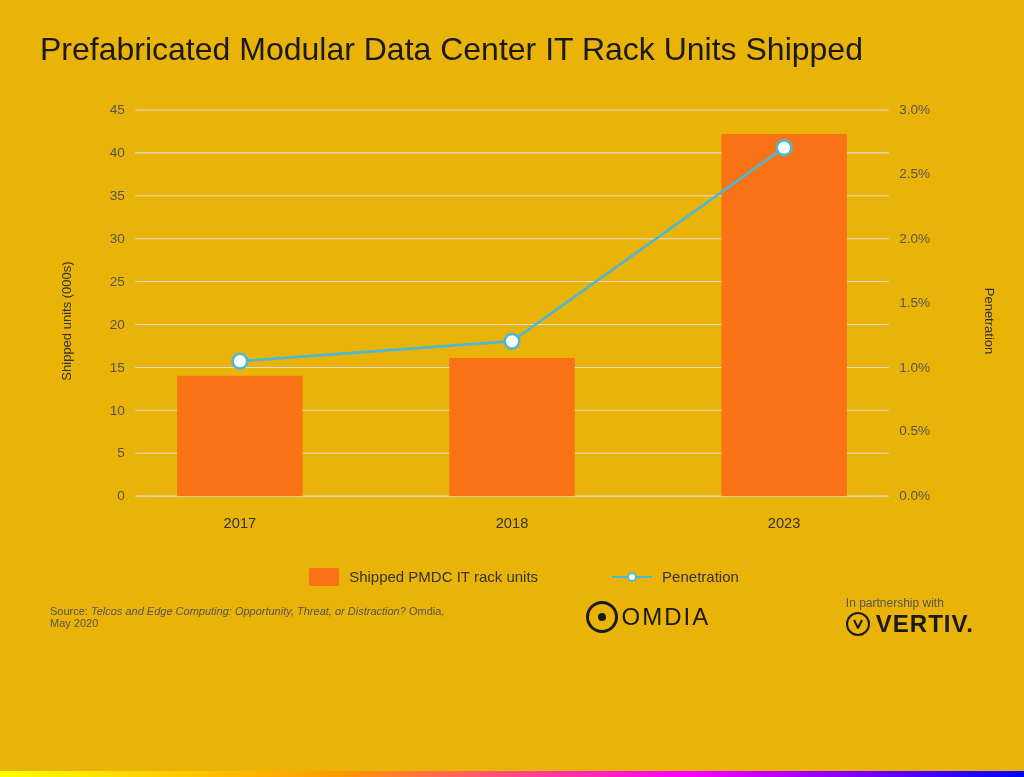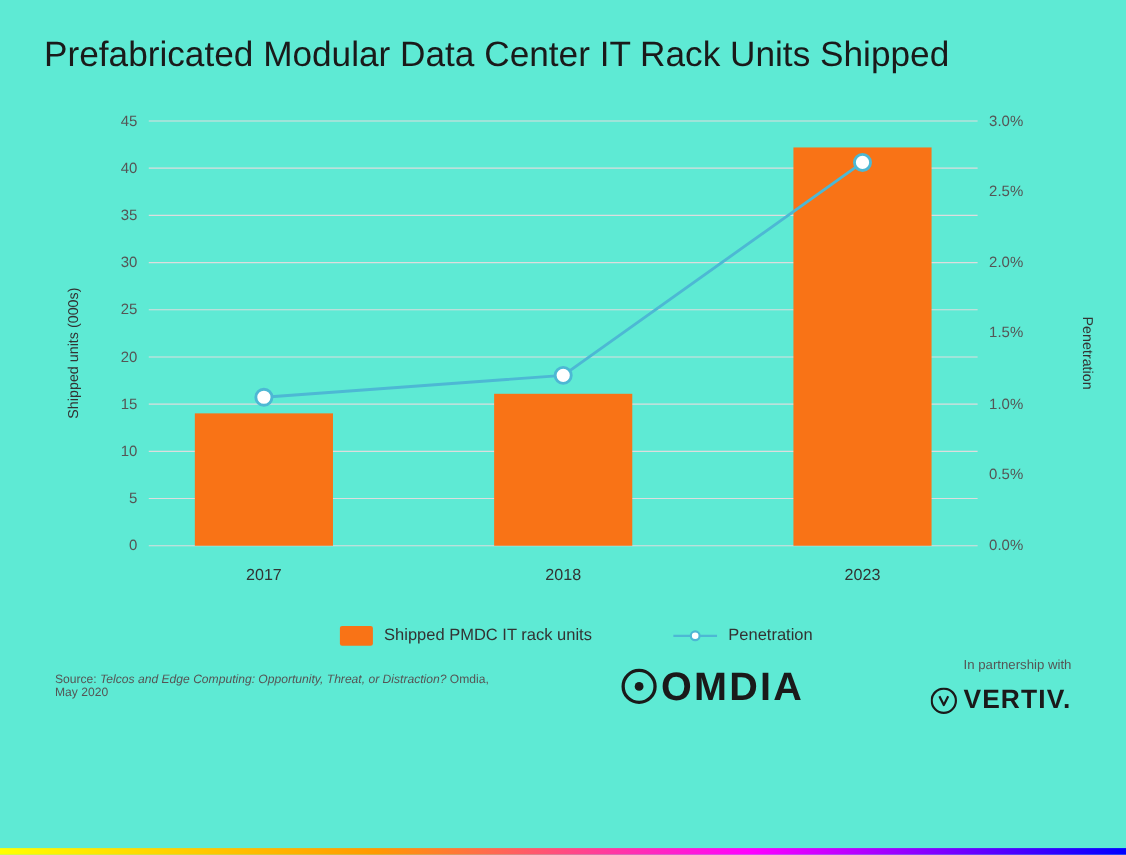--- a/index.html
+++ b/index.html
@@ -8,21 +8,21 @@
       height: 777px;
       background: #ffffff;
       font-family: 'Arial', sans-serif;
       overflow: hidden;
       position: relative;
     }
 
     .main-container {
       width: 1024px;
       height: 777px;
-      background: #5eead4;
+      background: #eab308;
       position: relative;
       padding: 30px 40px 10px 40px;
     }
 
     .chart-title {
       font-size: 32px;
       font-weight: 400;
       color: #1a1a1a;
       margin-bottom: 20px;
       line-height: 1.2;
@@ -96,22 +96,22 @@
       content: '';
       width: 8px;
       height: 8px;
       background: #1a1a1a;
       border-radius: 50%;
     }
 
     .partner-section {
       display: flex;
       flex-direction: column;
-      align-items: flex-end;
-      gap: 12px;
+      align-items: flex-start;
+      gap: 0;
     }
 
     .in-partnership-text {
       font-size: 12px;
       color: #555;
     }
 
     .vertiv-logo {
       display: flex;
       align-items: center;
@@ -221,21 +221,21 @@
     </div>
   </div>
 
   <div class="footer">
     <div class="source-text">
       <span>Source: </span><em>Telcos and Edge Computing: Opportunity, Threat, or Distraction?</em><span> Omdia, May 2020</span>
     </div>
 
     <div style="display:flex; align-items:center;">
       <div class="omdia-icon"></div>
-      <span style="font-size:36px; font-weight:700; letter-spacing:2px; color:#1a1a1a;">OMDIA</span>
+      <span style="font-size:24px; font-weight:400; letter-spacing:2px; color:#1a1a1a;">OMDIA</span>
     </div>
 
     <div class="partner-section">
       <span class="in-partnership-text">In partnership with</span>
       <div class="vertiv-logo">
         <svg class="vertiv-icon" viewBox="0 0 24 24" xmlns="http://www.w3.org/2000/svg">
           <circle cx="12" cy="12" r="11" fill="none" stroke="#1a1a1a" stroke-width="2"></circle>
           <path d="M8 8 L12 16 L16 8" fill="none" stroke="#1a1a1a" stroke-width="2" stroke-linejoin="round"></path>
         </svg>
         <span class="vertiv-text">VERTIV.</span>

